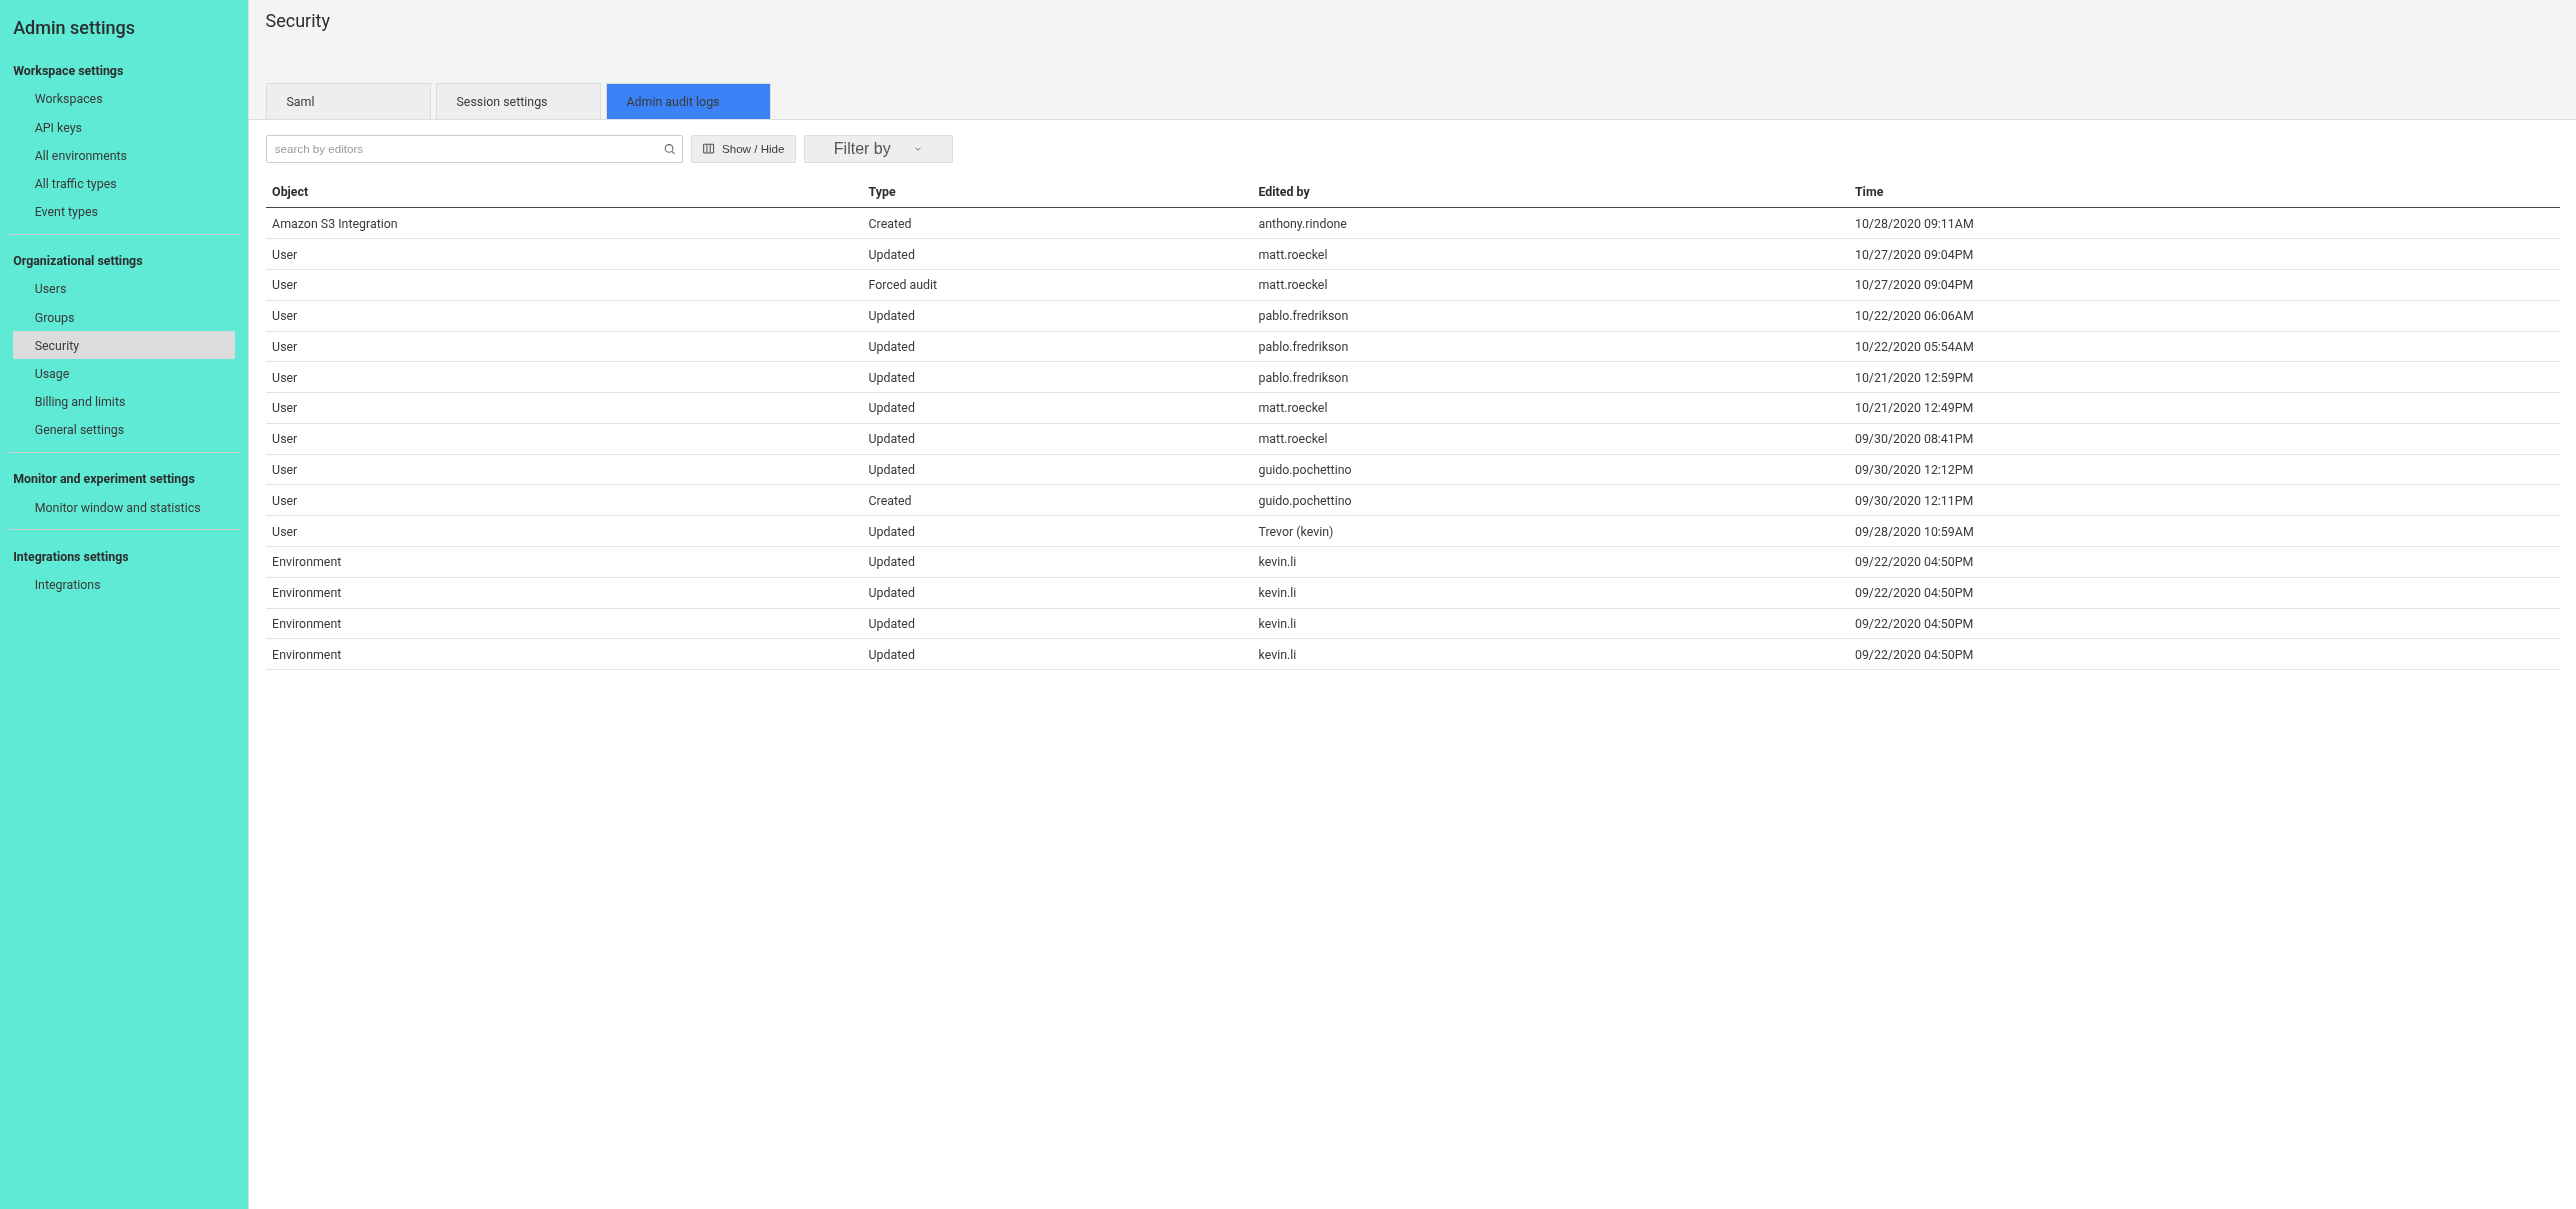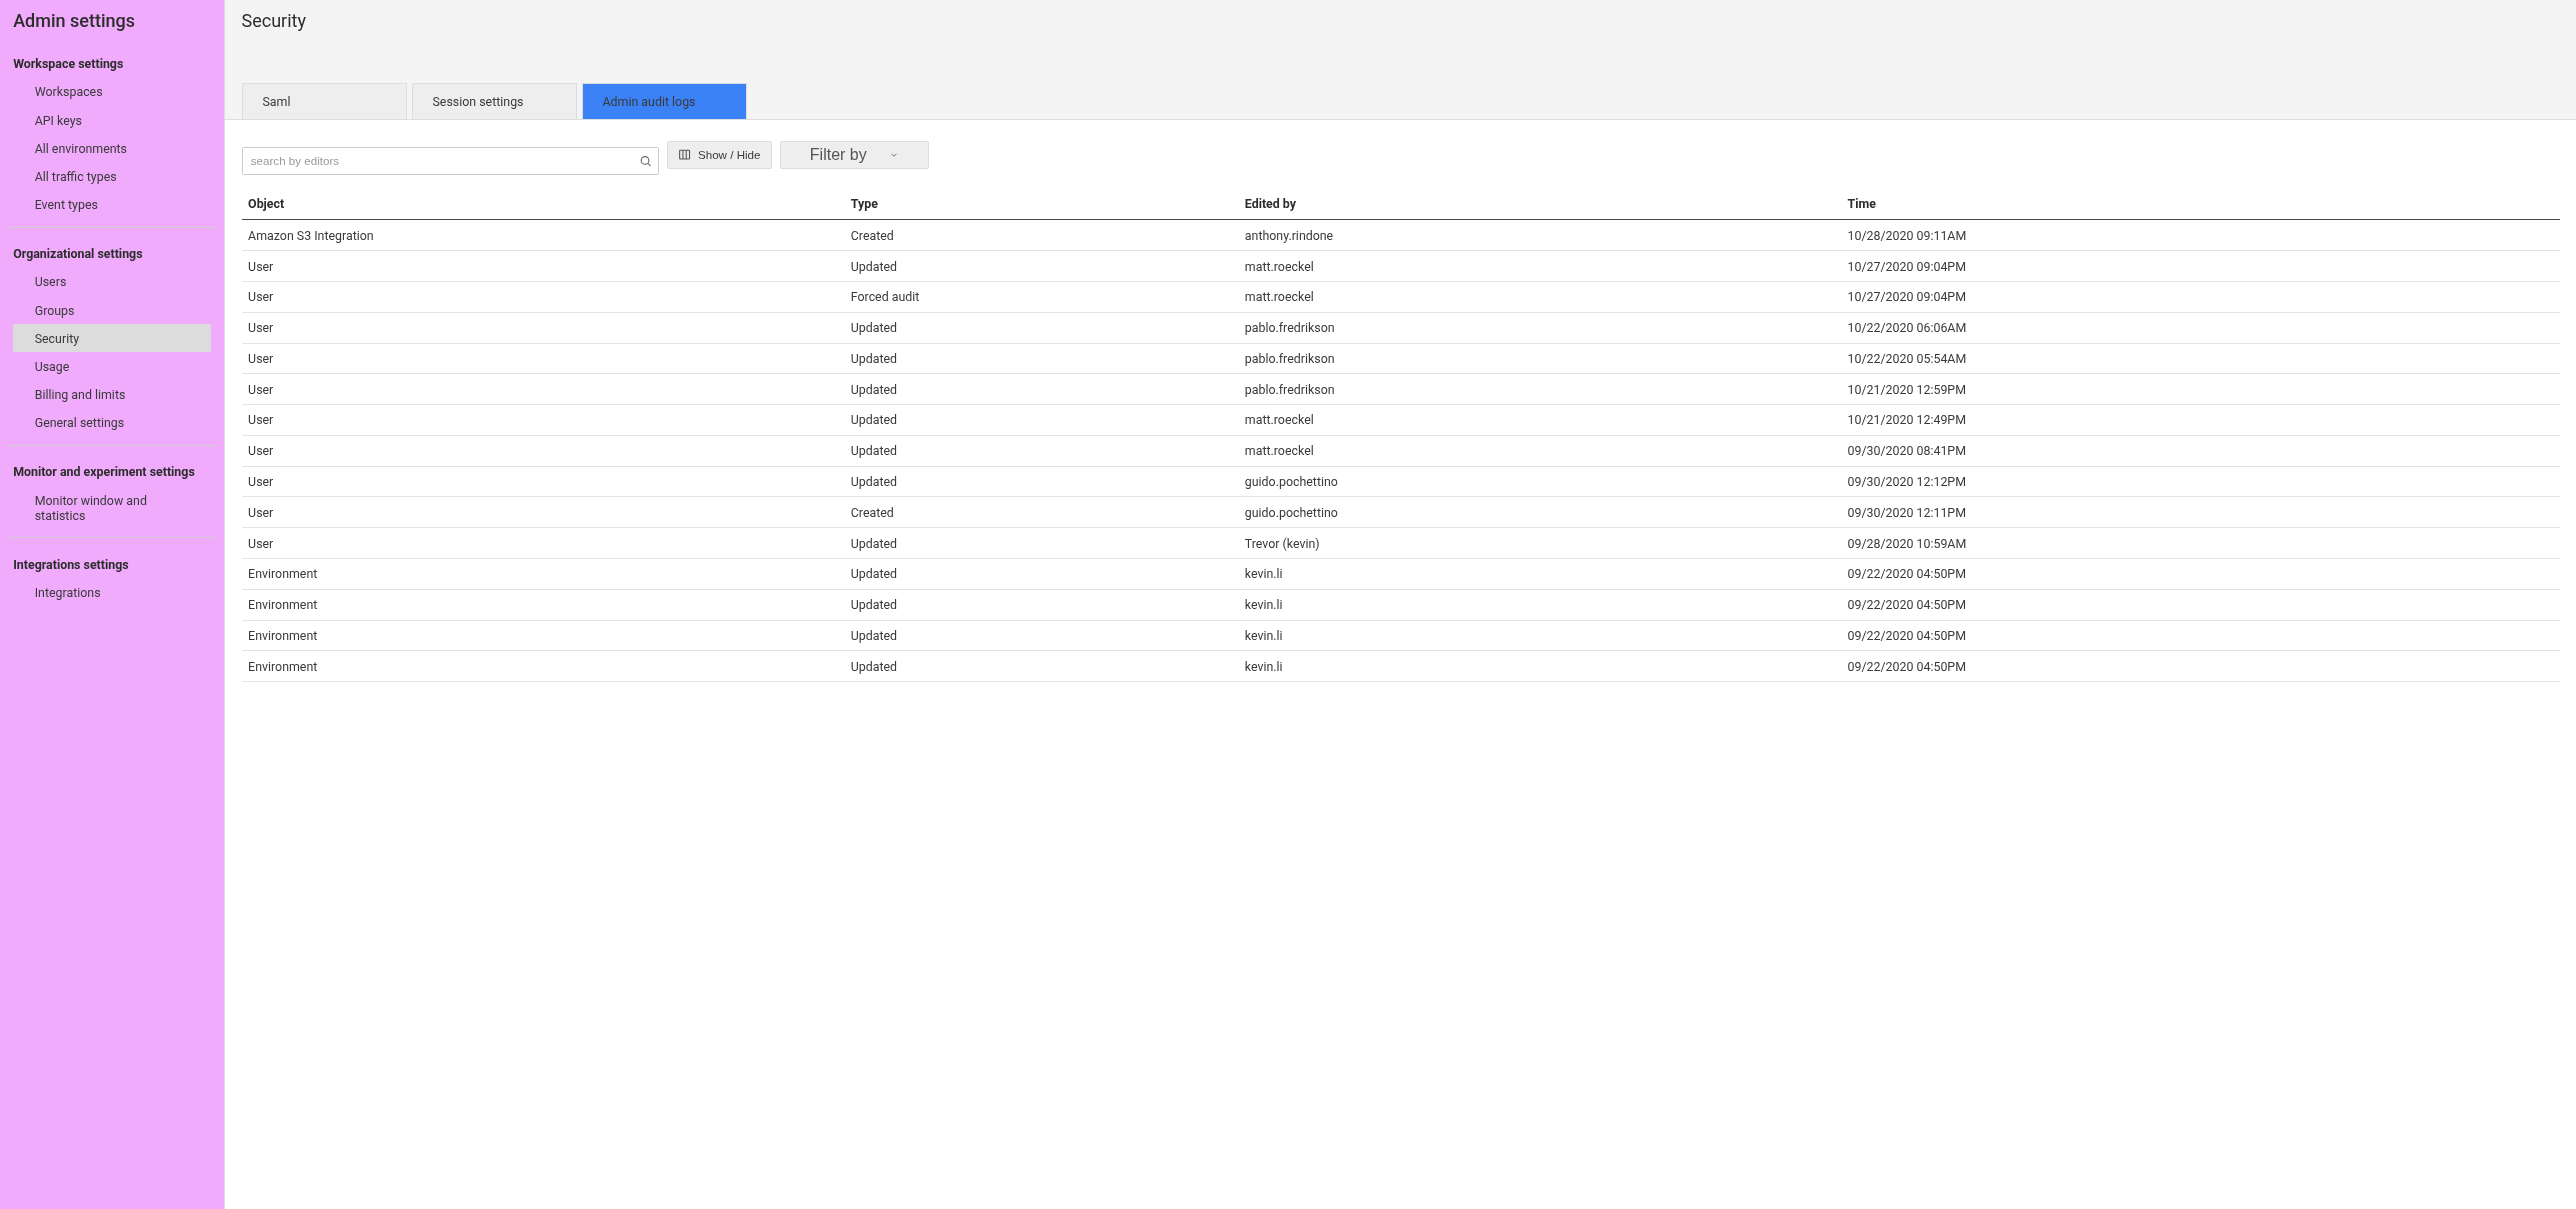--- a/index.html
+++ b/index.html
@@ -7,24 +7,24 @@
       font-family: -apple-system, BlinkMacSystemFont, "Segoe UI", Roboto, "Helvetica Neue", Arial, sans-serif;
       font-size: 12.4px;
       color: #2d2d2d;
       background: #fff;
       display: flex;
       height: 100vh;
       overflow: hidden;
     }
     
     .sidebar {
-      width: 225px;
-      background: #f0abfc;
+      width: 249px;
+      background: #5eead4;
       border-right: 0.8px solid #ddd;
-      padding: 7px 0;
+      padding: 14px 0;
       overflow-y: auto;
       flex-shrink: 0;
     }
     .sidebar-title {
       font-size: 18px;
       font-weight: 500;
       color: #2d2d2d;
       padding: 3.3px 13.2px 15px 13.2px;
     }
     .sidebar-section-heading {
@@ -95,21 +95,20 @@
     }
     .controls-row {
       display: flex;
       gap: 8.3px;
       align-items: center;
       margin-bottom: 13.2px;
     }
     .search-wrap {
       position: relative;
       width: 417px;
-      margin-top: 12px;
     }
     .search-input {
       width: 100%;
       height: 28px;
       padding: 5px 28px 5px 8.3px;
       border: 0.8px solid #ccc;
       border-radius: 1.7px;
       font-size: 11.6px;
       color: #444;
       background:#fff;

